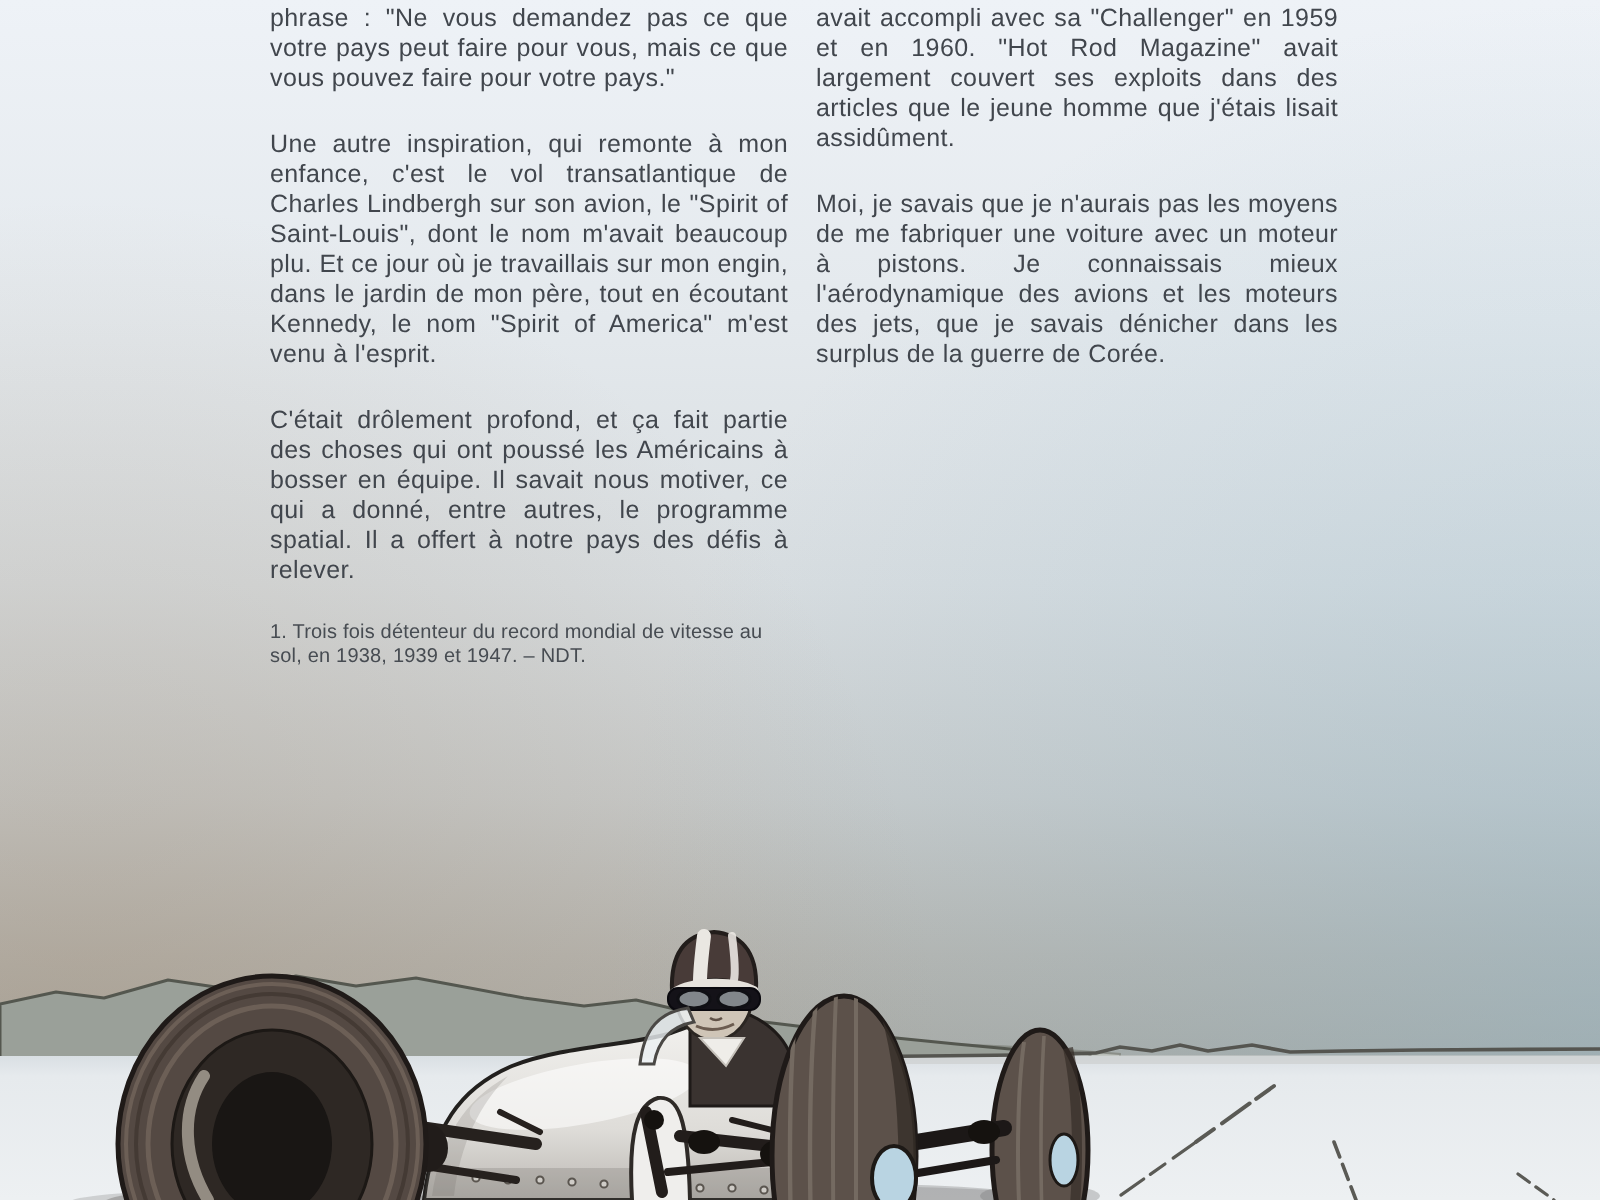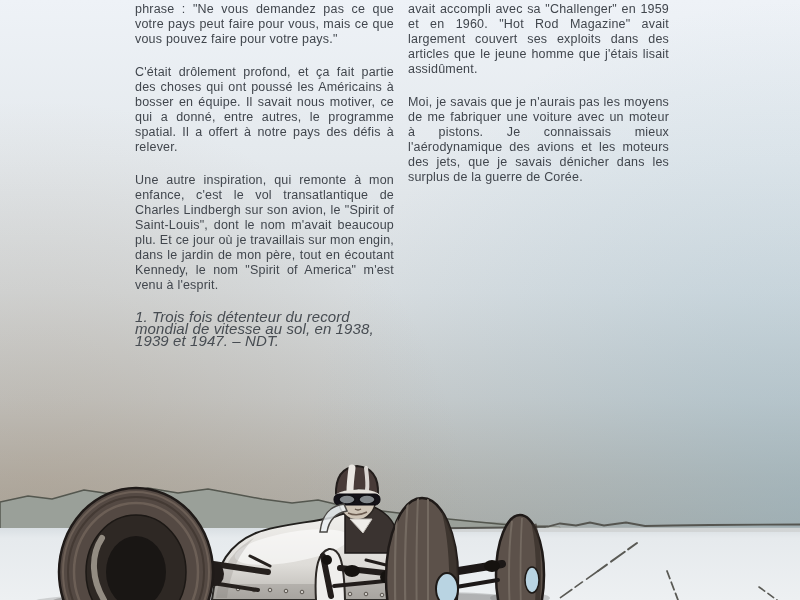--- a/index.html
+++ b/index.html
@@ -11,22 +11,22 @@
   #scene{position:absolute;left:0;top:0;z-index:0;}
   .col{
     position:absolute;top:0;z-index:2;
     font-size:12.5px;line-height:15px;letter-spacing:0.2px;
     color:#41464d;text-align:justify;text-justify:inter-word;
   }
   .col p{margin:0 0 18px 0;padding:0;}
   .col-left{left:135px;width:259px;padding-top:2px;}
   .col-right{left:408px;width:261px;padding-top:2px;}
   .footnote{
-    font-size:15px;line-height:12px;letter-spacing:0.1px;
-    color:#474c52;text-align:left;margin-top:-8px;font-style:italic;
+    font-size:10px;line-height:12px;letter-spacing:0.1px;
+    color:#474c52;text-align:left;margin-top:-8px;
   }
 </style>
 </head>
 <body>
 
 <svg id="scene" width="800" height="600" viewBox="0 0 800 600" aria-hidden="true">
   <defs>
     <linearGradient id="skyV" x1="0" y1="0" x2="0" y2="1">
       <stop offset="0%" stop-color="#eef2f7"></stop>
       <stop offset="30%" stop-color="#e4e9ed"></stop>
@@ -199,21 +199,21 @@
       </g>
       <ellipse cx="136" cy="572" rx="50" ry="57" fill="#2e2824" stroke="#1c1815" stroke-width="1.5"></ellipse>
       <ellipse cx="136" cy="572" rx="30" ry="36" fill="#191614"></ellipse>
       <path d="M104,600 C92,580 90,556 102,538" fill="none" stroke="#b5ada2" stroke-width="6" stroke-linecap="round" opacity="0.75"></path>
     </g>
   </g>
 </svg>
 
 <div class="col col-left">
   <p>phrase : "Ne vous demandez pas ce que votre pays peut faire pour vous, mais ce que vous pouvez faire pour votre pays."</p>
+  <p>Une autre inspiration, qui remonte à mon enfance, c'est le vol transatlantique de Charles Lindbergh sur son avion, le "Spirit of Saint-Louis", dont le nom m'avait beaucoup plu. Et ce jour où je travaillais sur mon engin, dans le jardin de mon père, tout en écoutant Kennedy, le nom "Spirit of America" m'est venu à l'esprit.</p>
   <p>C'était drôlement profond, et ça fait partie des choses qui ont poussé les Américains à bosser en équipe. Il savait nous motiver, ce qui a donné, entre autres, le programme spatial. Il a offert à notre pays des défis à relever.</p>
-  <p>Une autre inspiration, qui remonte à mon enfance, c'est le vol transatlantique de Charles Lindbergh sur son avion, le "Spirit of Saint-Louis", dont le nom m'avait beaucoup plu. Et ce jour où je travaillais sur mon engin, dans le jardin de mon père, tout en écoutant Kennedy, le nom "Spirit of America" m'est venu à l'esprit.</p>
   <p class="footnote">1. Trois fois détenteur du record mondial de vitesse au sol, en 1938, 1939 et 1947. – NDT.</p>
 </div>
 
 <div class="col col-right">
   <p>avait accompli avec sa "Challenger" en 1959 et en 1960. "Hot Rod Magazine" avait largement couvert ses exploits dans des articles que le jeune homme que j'étais lisait assidûment.</p>
   <p>Moi, je savais que je n'aurais pas les moyens de me fabriquer une voiture avec un moteur à pistons. Je connaissais mieux l'aérodynamique des avions et les moteurs des jets, que je savais dénicher dans les surplus de la guerre de Corée.</p>
 </div>
 
 </body></html>

